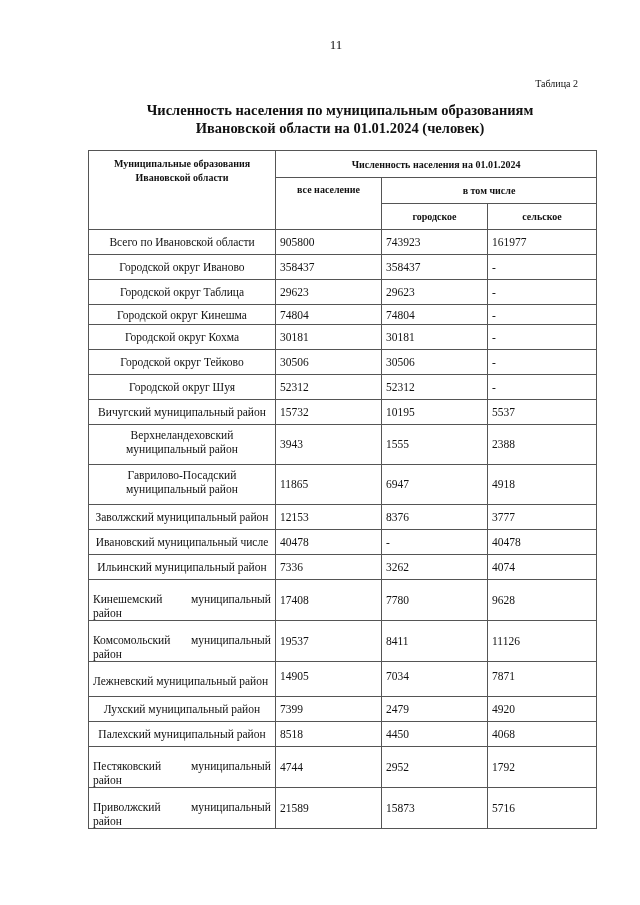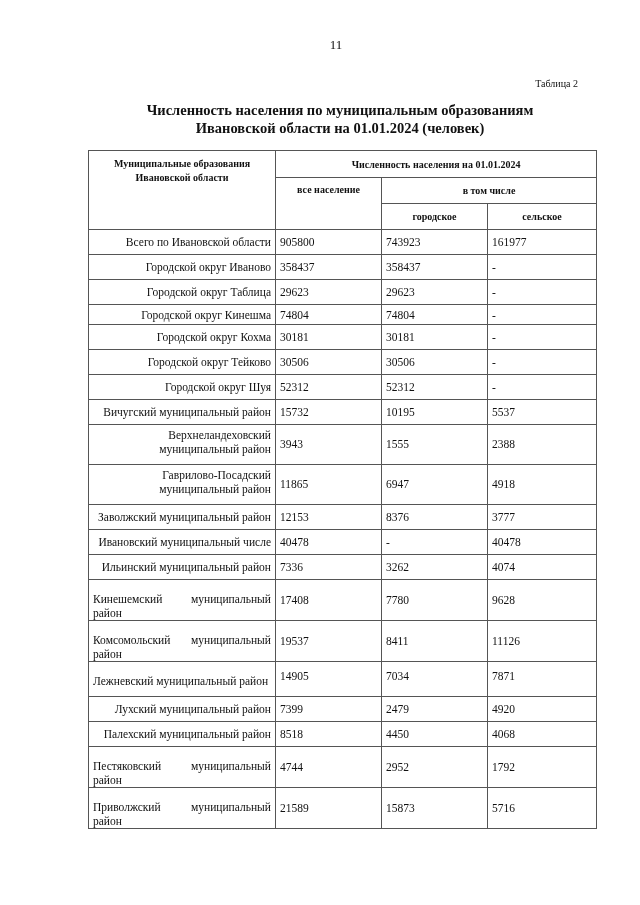--- a/index.html
+++ b/index.html
@@ -6,21 +6,21 @@
   body { width: 640px; height: 905px; position: relative; overflow: hidden;
          font-family: "Liberation Serif", "DejaVu Serif", serif; color: #111; }
   .page-number { position: absolute; top: 37px; left: 16px; width: 640px; text-align: center; font-size: 13px; }
   .table-label { position: absolute; top: 68px; right: 62px; font-size: 10px; margin-top: 10px; }
   .title { position: absolute; top: 101px; left: 0; width: 680px; text-align: center;
            font-weight: bold; font-size: 14.5px; line-height: 18px; }
   table { position: absolute; top: 150px; left: 88px; width: 508px; border-collapse: collapse; table-layout: fixed; }
   td, th { border: 1.5px solid #555; font-size: 11.5px; padding: 0 4px; }
   th { font-weight: bold; font-size: 10px; text-align: center; vertical-align: middle; }
   th.name-head { vertical-align: top; padding-top: 6px; line-height: 14px; }
-  td.name { text-align: right; vertical-align: middle; line-height: 14px; }
+  td.name { text-align: center; vertical-align: middle; line-height: 14px; }
   td.name.two-line { text-align: justify; text-align-last: left; vertical-align: top; padding-top: 12px; }
   td.num { vertical-align: middle; }
   tr.two td.num { vertical-align: bottom; padding-bottom: 14px; }
 </style>
 </head>
 <body>
 
 <div class="page-number">11</div>
 <div class="table-label">Таблица 2</div>
 <div class="title">

